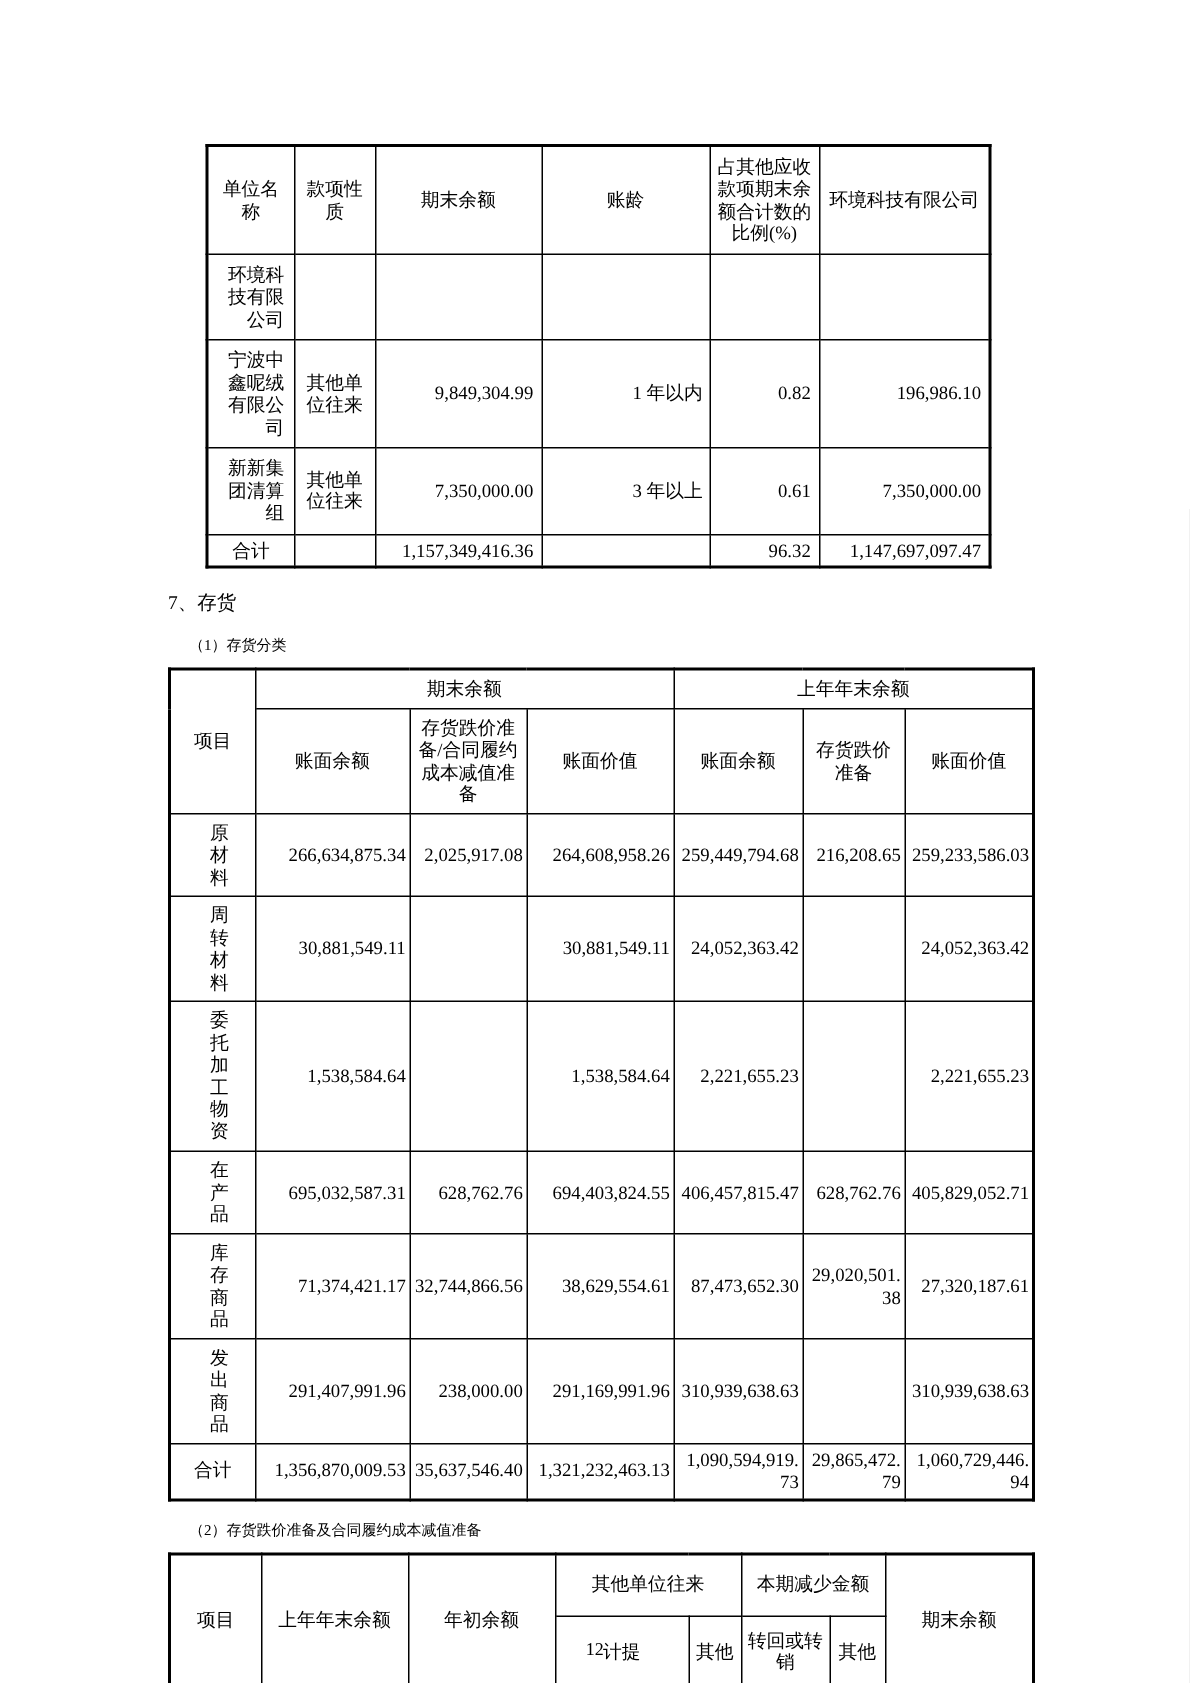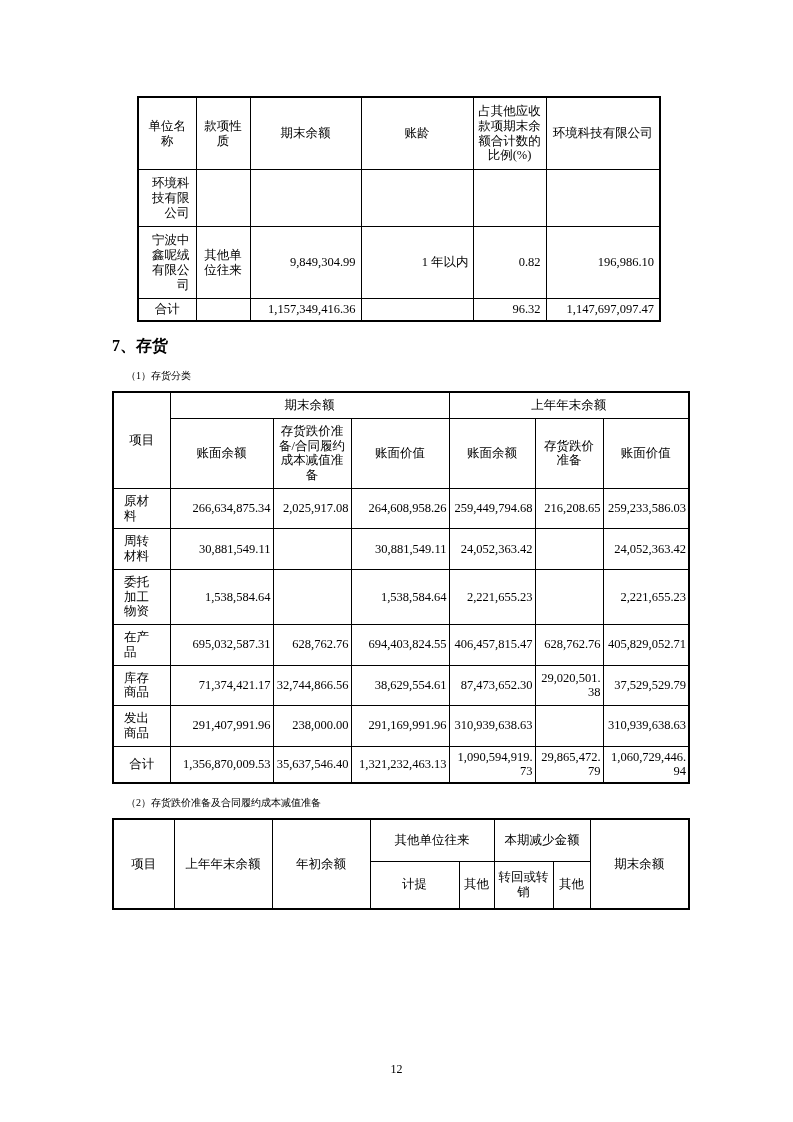--- a/index.html
+++ b/index.html
@@ -21,47 +21,47 @@
     font-weight:normal;
     font-size:12.5px;
     line-height:1.18;
     vertical-align:middle;
     padding:5px 4px;
     box-sizing:border-box;
     overflow:hidden;
   }
   .doc th{text-align:center;}
   td.lbl{text-align:right;padding-left:6px;padding-right:6px;margin-left:15px;}
-  td.lbl2{text-align:left;padding-left:10px;padding-right:10px;}
+  td.lbl2{text-align:left;padding-left:26px;padding-right:10px;}
   td.ctr{text-align:center;}
   td.num{text-align:right;padding-left:2px;padding-right:2px;word-break:break-all;}
   td.age{text-align:right;}
   
   #t1{margin-left:137px;width:522px;}
   #t1 th{padding-top:6px;padding-bottom:6px;}
   #t1 td{padding-top:6px;padding-bottom:6px;}
   #t1 td.num{padding-right:5px;}
   #t1 tr.total td{padding-top:3px;padding-bottom:3px;}
   
   #t2{margin-left:112px;width:576px;}
   #t2 tr.total td{padding-top:3px;padding-bottom:3px;}
   
   #t3{margin-left:112px;width:576px;}
   #t3 tr.grp th{height:42px;}
   #t3 tr.sub th{height:48px;}
   .h-sec{
     margin:14px 0 0 112px;
-    font-size:16px;font-weight:bold;
+    font-size:13px;font-weight:normal;
   }
   .h-sub{
     margin:12px 0 8px 126px;
     font-size:10px;font-weight:normal;
   }
   .pageno{
-    position:absolute;left:0;top:1062px;width:100%;
+    position:absolute;left:0;top:1092px;width:100%;
     text-align:center;font-size:12px;
   }
 </style>
 </head>
 <body>
 
 <div class="page">
 
   <table id="t1" class="doc">
     <colgroup>
@@ -90,20 +90,28 @@
       <td class="num"></td>
     </tr>
     <tr>
       <td class="lbl">宁波中鑫呢绒有限公司</td>
       <td class="ctr">其他单位往来</td>
       <td class="num">9,849,304.99</td>
       <td class="age">1 年以内</td>
       <td class="num">0.82</td>
       <td class="num">196,986.10</td>
     </tr>
+    <tr>
+      <td class="lbl">新新集团清算组</td>
+      <td class="ctr">其他单位往来</td>
+      <td class="num">7,350,000.00</td>
+      <td class="age">3 年以上</td>
+      <td class="num">0.61</td>
+      <td class="num">7,350,000.00</td>
+    </tr>
     <tr class="total">
       <td class="ctr">合计</td>
       <td class="ctr"></td>
       <td class="num">1,157,349,416.36</td>
       <td class="age"></td>
       <td class="num">96.32</td>
       <td class="num">1,147,697,097.47</td>
     </tr>
   </tbody>
     </table>
@@ -171,21 +179,21 @@
       <td class="num">628,762.76</td>
       <td class="num">405,829,052.71</td>
     </tr>
     <tr>
       <td class="lbl2">库存商品</td>
       <td class="num">71,374,421.17</td>
       <td class="num">32,744,866.56</td>
       <td class="num">38,629,554.61</td>
       <td class="num">87,473,652.30</td>
       <td class="num">29,020,501.38</td>
-      <td class="num">37,529,529.79</td>
+      <td class="num">27,320,187.61</td>
     </tr>
     <tr>
       <td class="lbl2">发出商品</td>
       <td class="num">291,407,991.96</td>
       <td class="num">238,000.00</td>
       <td class="num">291,169,991.96</td>
       <td class="num">310,939,638.63</td>
       <td class="num"></td>
       <td class="num">310,939,638.63</td>
     </tr>

